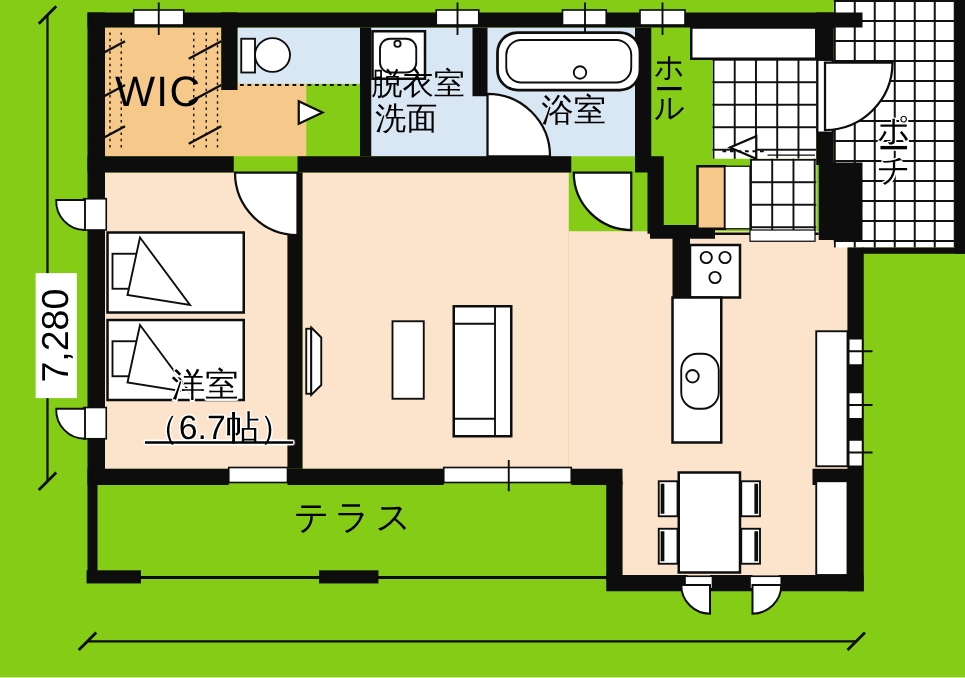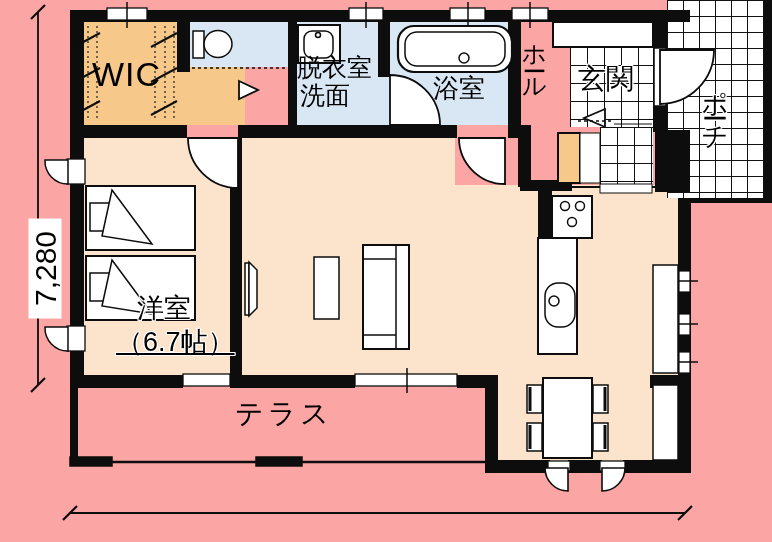--- a/index.html
+++ b/index.html
@@ -1,16 +1,16 @@
 <!DOCTYPE html>
 <html><head>
 <meta charset="utf-8">
 <style>
   html,body{margin:0;padding:0;background:#fff;}
-  .plan{position:relative;width:772px;height:542px;background:#fca5a5;overflow:hidden;
+  .plan{position:relative;width:772px;height:542px;background:#84cc16;overflow:hidden;
         font-family:"Liberation Sans","DejaVu Sans",sans-serif;color:#000;}
   .room{position:absolute;}
   .wall{position:absolute;background:#0d0d0d;}
   .tiles-genkan{position:absolute;background-color:#fff;
     background-image:linear-gradient(#111 1.5px,transparent 1.5px),
                      linear-gradient(90deg,#111 1.5px,transparent 1.5px);
     background-size:17px 18px;}
   .tiles-porch{position:absolute;background-color:#fff;
     background-image:linear-gradient(#111 1.5px,transparent 1.5px),
                      linear-gradient(90deg,#111 1.5px,transparent 1.5px);
@@ -232,21 +232,20 @@
     </g>
   </svg>
 
   <div class="label" style="left:92px;top:56px;font-size:34px;letter-spacing:1px;">WIC</div>
   <div class="label" style="left:300px;top:54px;font-size:25px;">
     <div style="margin-left:-3px;">脱衣室</div>
     <div>洗面</div>
   </div>
   <div class="label" style="left:433px;top:74px;font-size:26px;">浴室</div>
   <div class="label vtext" style="left:521px;top:28px;font-size:24px;height:110px;">ホール</div>
-  <div class="label halo" style="left:578px;top:64px;font-size:28px;">玄関</div>
   <div class="label vtext halo" style="left:701px;top:72px;font-size:26px;height:110px;">ポーチ</div>
   <div class="label halo" style="left:137px;top:294px;font-size:27px;">洋室</div>
   <div class="label halo" style="left:116px;top:328px;font-size:27px;text-decoration:underline;">（6.7帖）</div>
   <div class="label" style="left:235px;top:399px;font-size:28px;letter-spacing:4px;">テラス</div>
 
   <div class="label dim" style="left:-5px;top:252px;font-size:30px;transform:rotate(-90deg);transform-origin:center;width:88px;text-align:center;">7,280</div>
 
 </div>
 
 </body></html>

